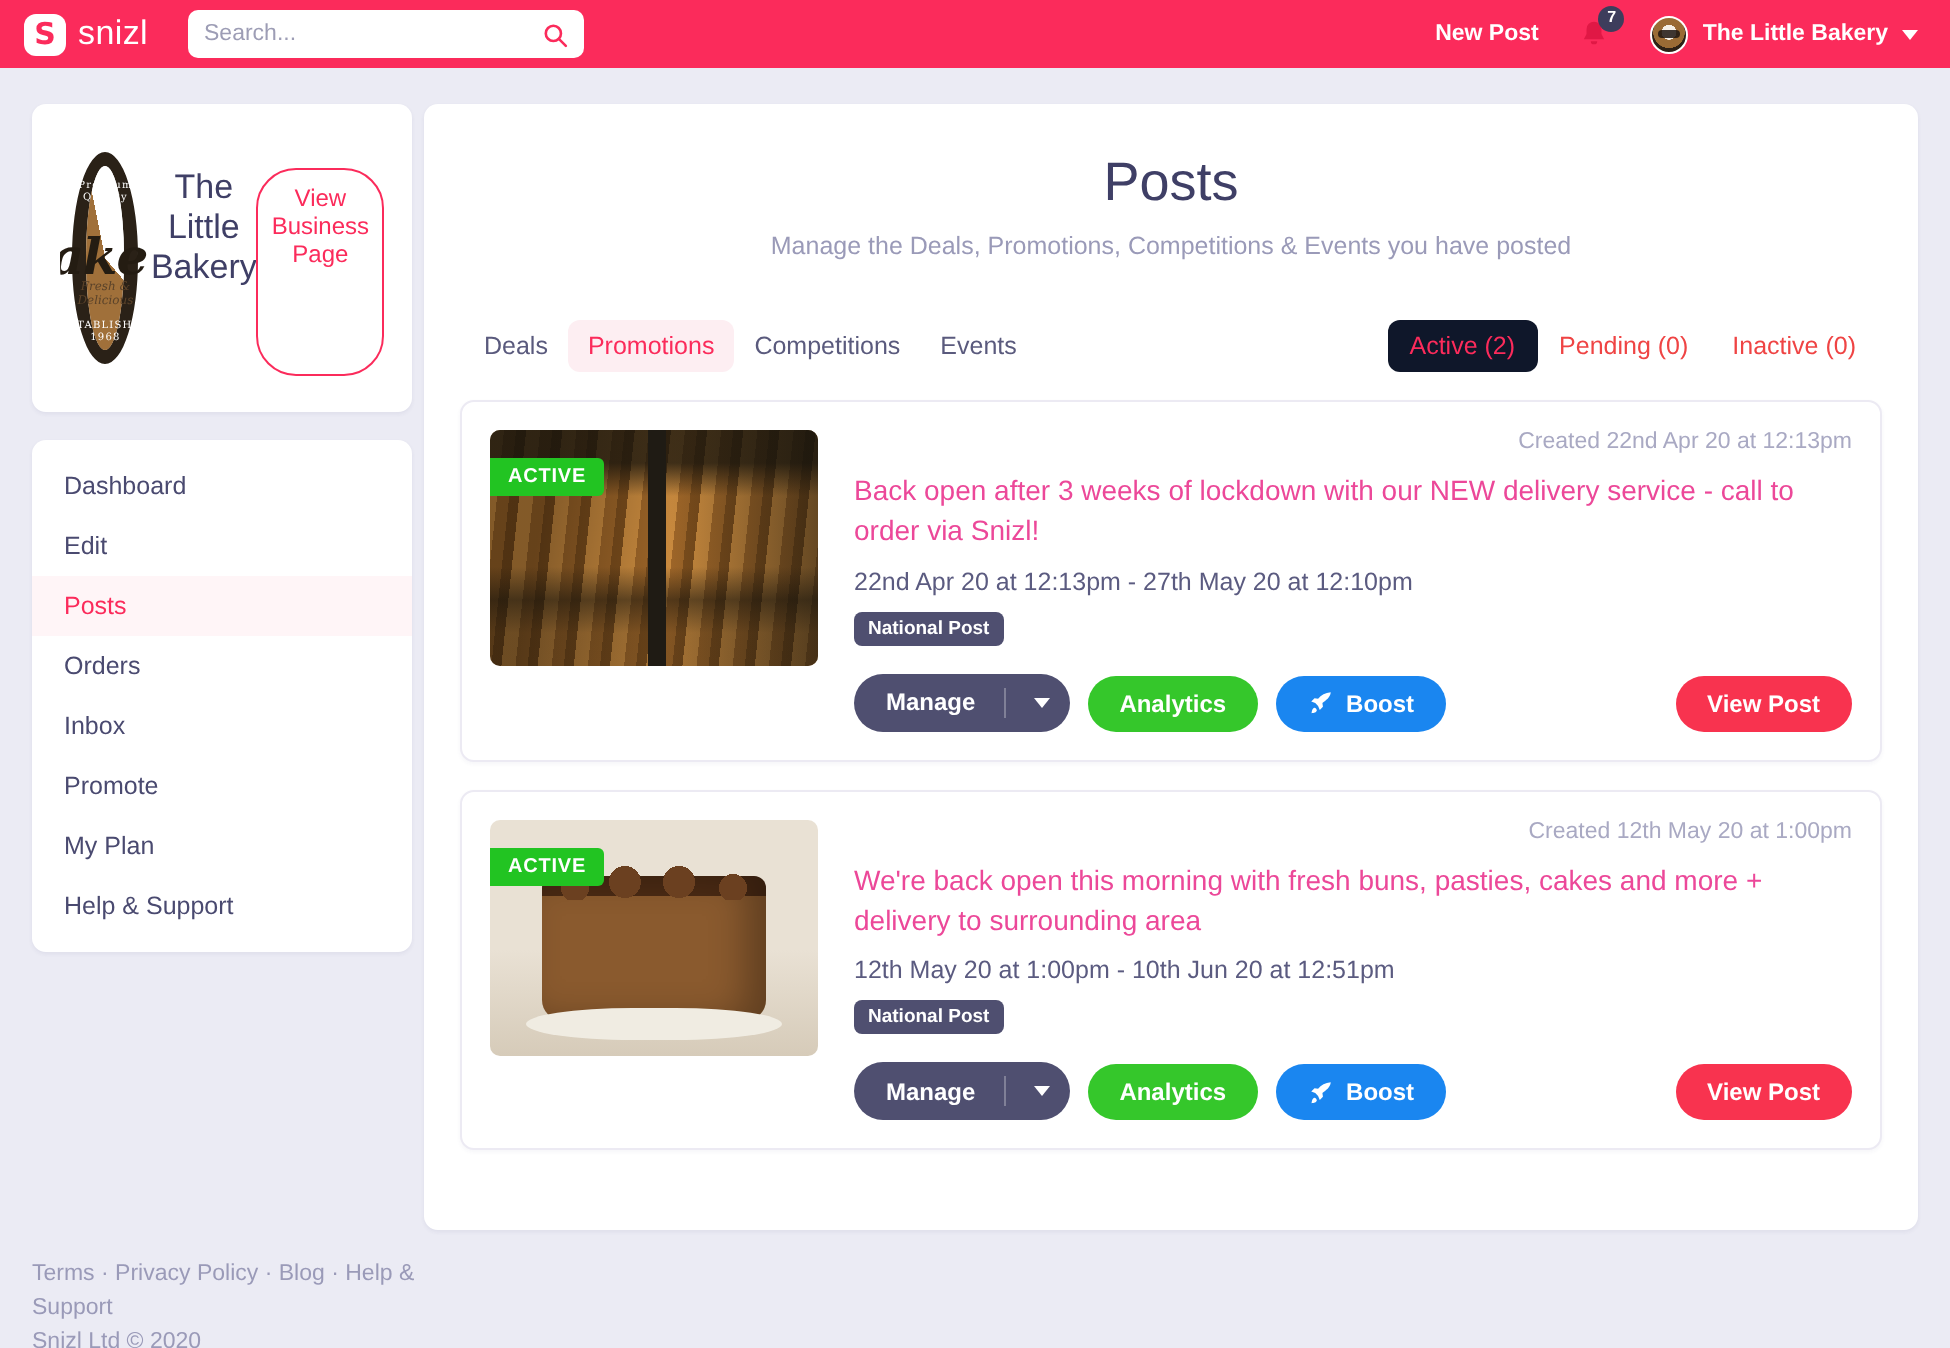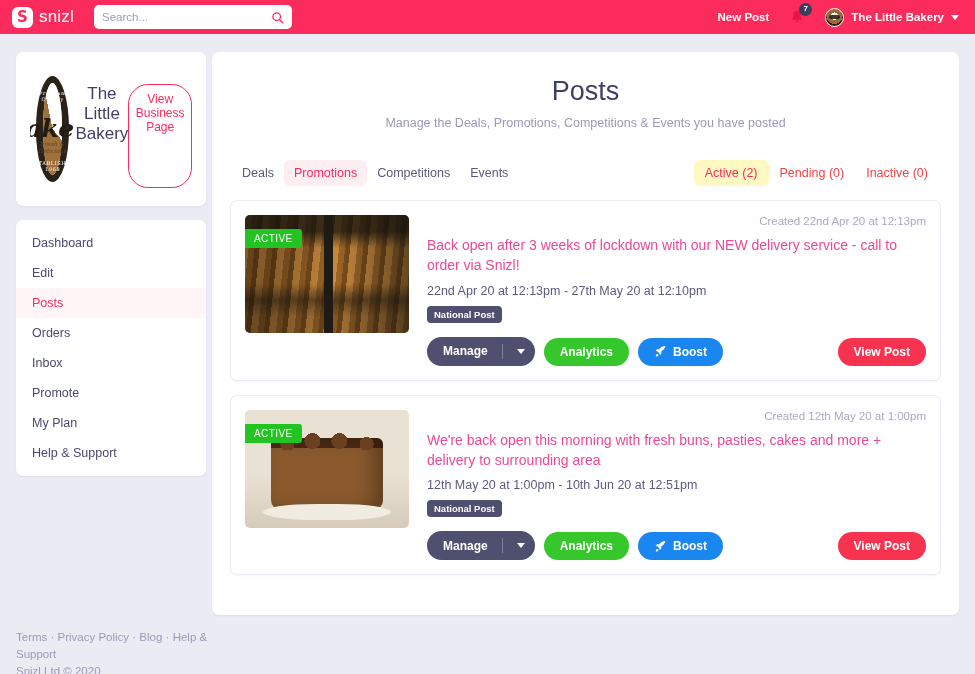--- a/index.html
+++ b/index.html
@@ -178,21 +178,21 @@
   .tab {
     font-size: 12.5px; color: #5a5a7d; padding: 6px 10px;
     border-radius: 6px; cursor: pointer;
   }
   .tab.active { color: #fb2b5b; background: #fdeef2; }
   .filters { margin-left: auto; display: flex; align-items: center; }
   .filter {
     font-size: 12.5px; color: #ef4444; padding: 6px 11px;
     border-radius: 6px; cursor: pointer;
   }
-  .filter.active { color: #fb2b5b; background: #fef9c3; }
+  .filter.active { color: #fb2b5b; background: #0f172a; }
 
   
   .posts { margin-top: 14px; }
   .post-card {
     background: #fff; border: 1px solid #eceaf3; border-radius: 7px;
     padding: 14px; margin-bottom: 14px;
     display: flex; gap: 18px;
     box-shadow: 0 1px 2px rgba(60,60,110,.05);
   }
   .thumb {
@@ -237,21 +237,21 @@
     background:
       radial-gradient(circle at 12% 70%, #6b4020 0 7px, transparent 7px),
       radial-gradient(circle at 36% 55%, #6b4020 0 8px, transparent 8px),
       radial-gradient(circle at 62% 55%, #6b4020 0 8px, transparent 8px),
       radial-gradient(circle at 88% 70%, #6b4020 0 7px, transparent 7px);
     z-index: 2;
   }
   .active-badge {
     position: absolute; left: 0; top: 14px;
     background: #22c422; color: #fff;
-    font-size: 10px; font-weight: normal; letter-spacing: .4px;
+    font-size: 10px; font-weight: bold; letter-spacing: .4px;
     padding: 4px 9px; border-radius: 0 3px 3px 0;
     z-index: 4;
   }
 
   .post-body { flex: 1; min-width: 0; }
   .post-created { font-size: 11.5px; color: #a9a9c3; text-align: right; }
   .post-text {
     margin-top: 8px; font-size: 14px; color: #ec4899; line-height: 1.45;
   }
   .post-dates { margin-top: 8px; font-size: 12.5px; color: #5b5b80; }

